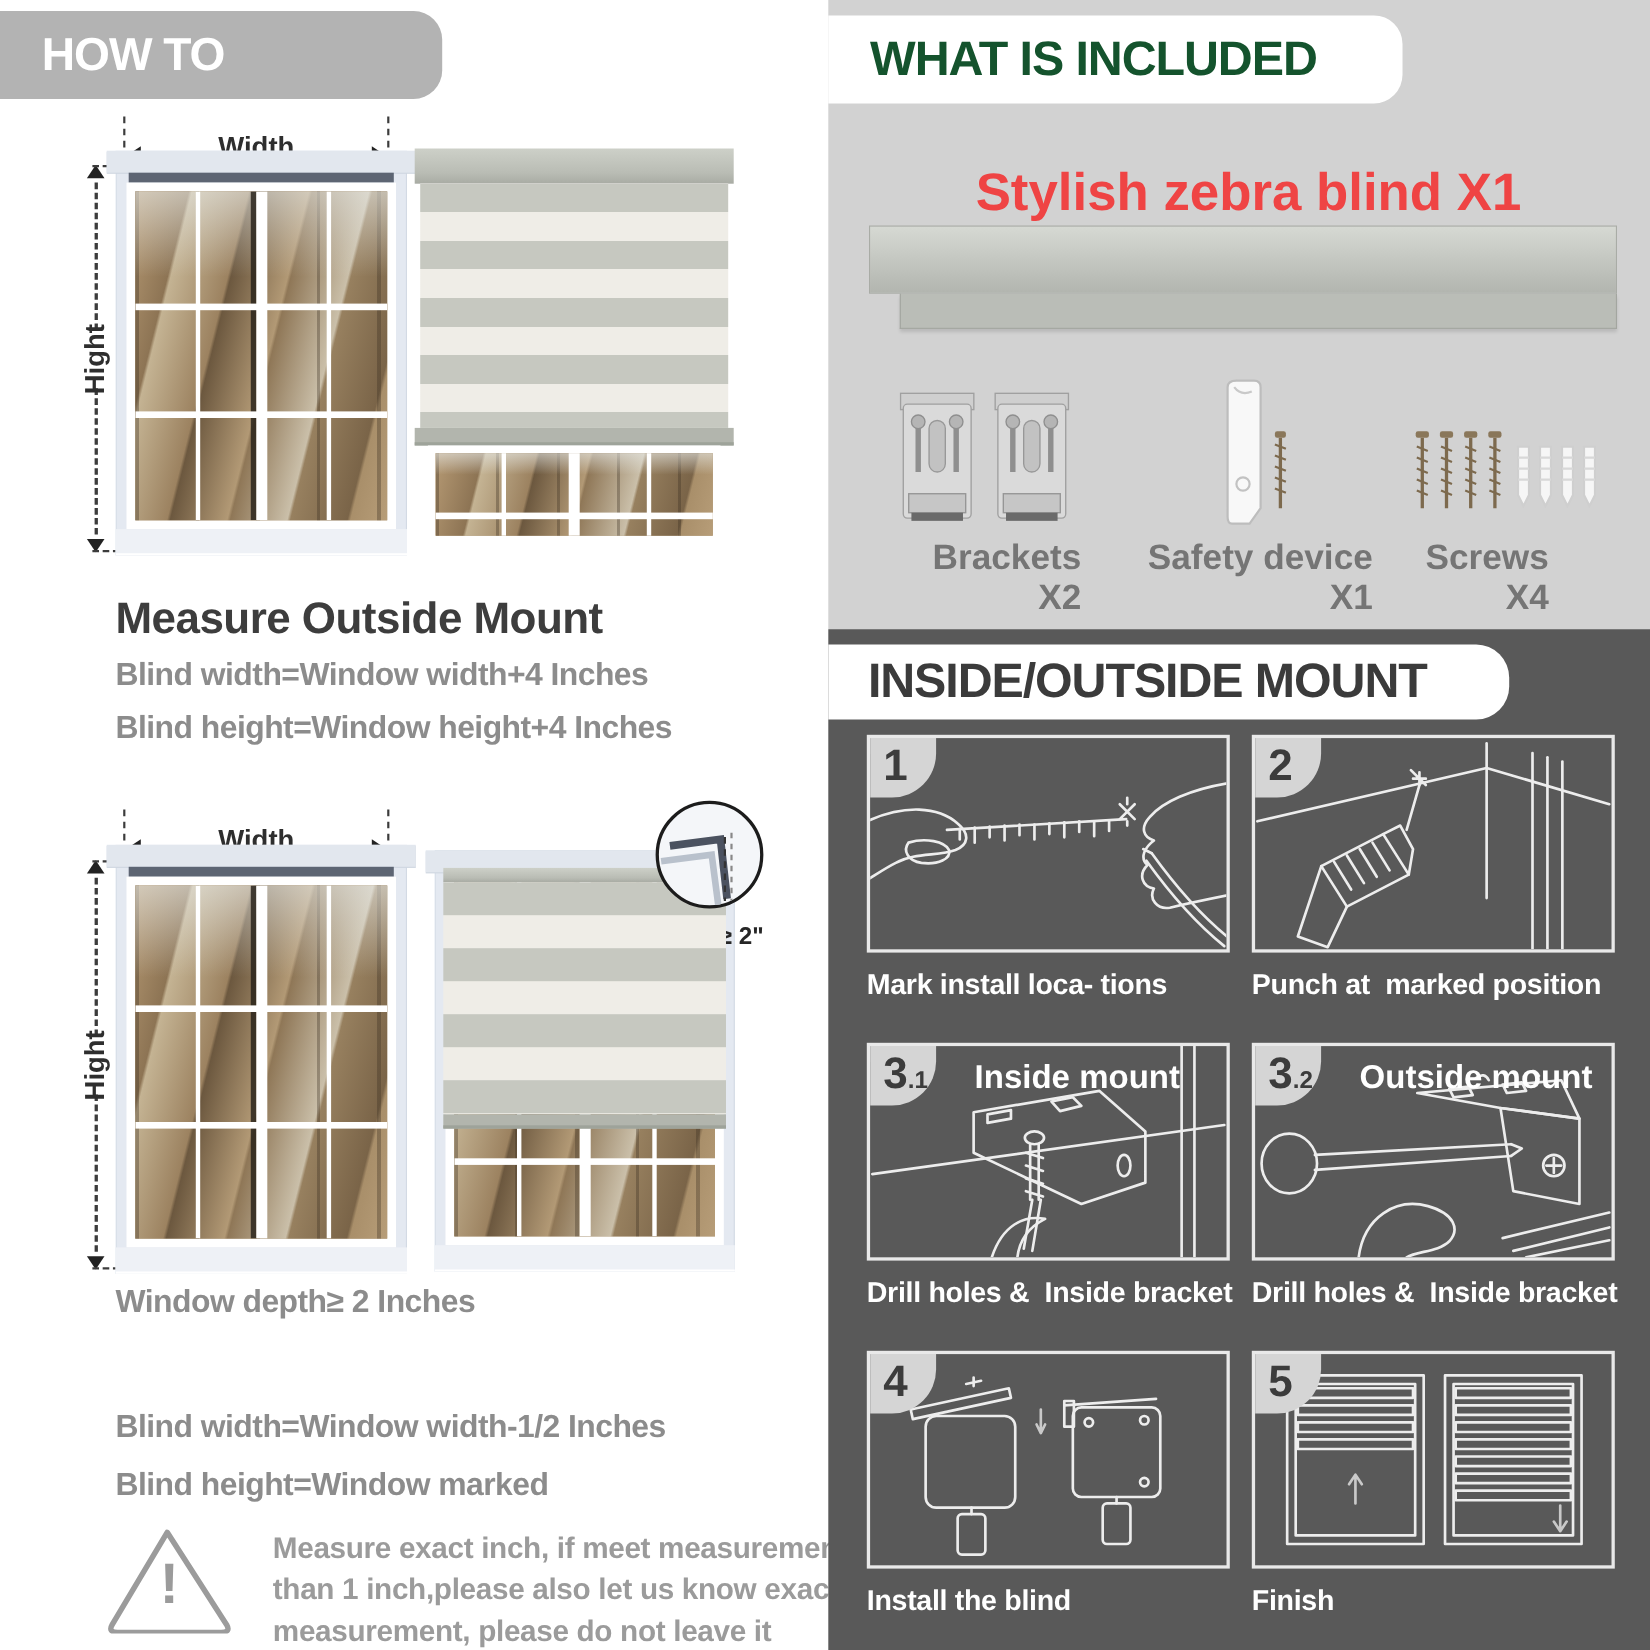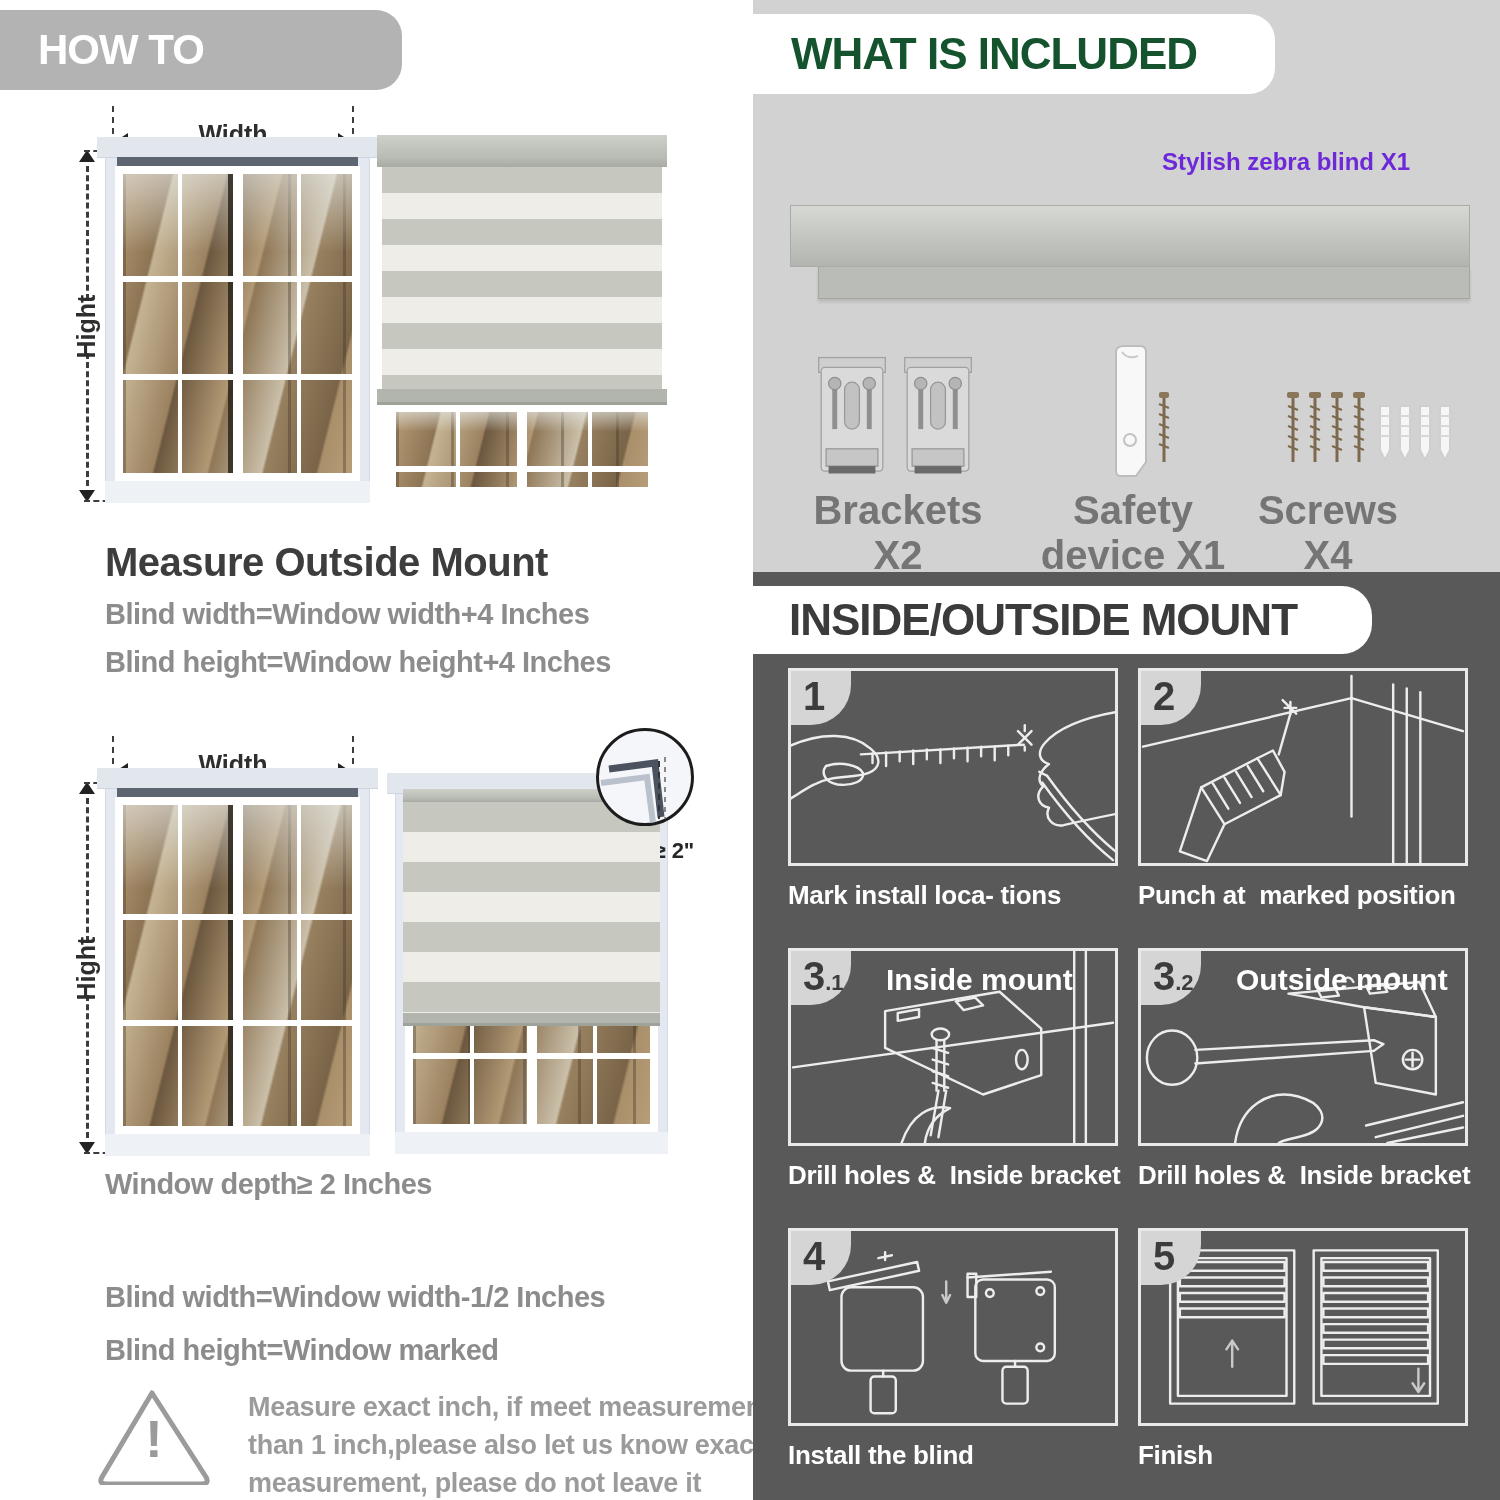--- a/index.html
+++ b/index.html
@@ -72,29 +72,29 @@
   .warn-text{font-size:27px;font-weight:bold;color:#9b9b9b;line-height:38px;letter-spacing:-0.3px;}
 
   
   .panel-light{left:753px;top:0;width:747px;height:572px;background:#d2d2d2;}
   .panel-dark{left:753px;top:572px;width:747px;height:928px;background:#595959;}
   .wbox{background:#fff;box-sizing:border-box;}
   .wbox1{left:753px;top:14px;width:522px;height:80px;border-radius:0 26px 26px 0;
     color:#14532d;font-size:44px;font-weight:bold;line-height:80px;padding-left:38px;letter-spacing:-1px;}
   .wbox2{left:753px;top:586px;width:619px;height:68px;border-radius:0 30px 30px 0;
     color:#3b3b3b;font-size:44px;font-weight:bold;line-height:68px;padding-left:36px;letter-spacing:-1px;}
-  .product-label{left:860px;top:148px;width:550px;text-align:right;font-size:24px;font-weight:bold;
-    color:#6d28d9;}
+  .product-label{left:860px;top:148px;width:550px;text-align:center;font-size:48px;font-weight:bold;
+    color:#ef4444;}
   .rail-main{left:790px;top:205px;width:680px;height:62px;
     background:linear-gradient(180deg,#d6d9d3 0,#c6c9c3 45%,#b2b5af 100%);
     border:1px solid #a9aca6;box-sizing:border-box;}
   .rail-lip{left:818px;top:267px;width:652px;height:32px;background:#babdb7;
     border:1px solid #a3a6a0;border-top:none;box-sizing:border-box;
     box-shadow:0 3px 3px rgba(0,0,0,0.12);}
-  .inc-label{font-size:40px;font-weight:bold;color:#757575;text-align:center;}
+  .inc-label{font-size:32px;font-weight:bold;color:#757575;text-align:right;}
 
   
   .step-panel{border:3px solid #e9e9e9;box-sizing:border-box;background:#595959;overflow:hidden;}
   .badge{position:absolute;left:0;top:0;width:60px;height:54px;background:#d5d5d5;
     border-radius:0 0 40px 0;color:#3c3c3c;font-weight:bold;padding-left:12px;box-sizing:border-box;
     line-height:50px;z-index:2;}
   .b-big{font-size:40px;}
   .b-sub{font-size:22px;}
   .step-title{position:absolute;left:95px;top:12px;color:#fff;font-size:30px;font-weight:bold;z-index:2;}
   .step-caption{color:#fff;font-size:26px;font-weight:bold;white-space:pre-wrap;letter-spacing:-0.3px;}

